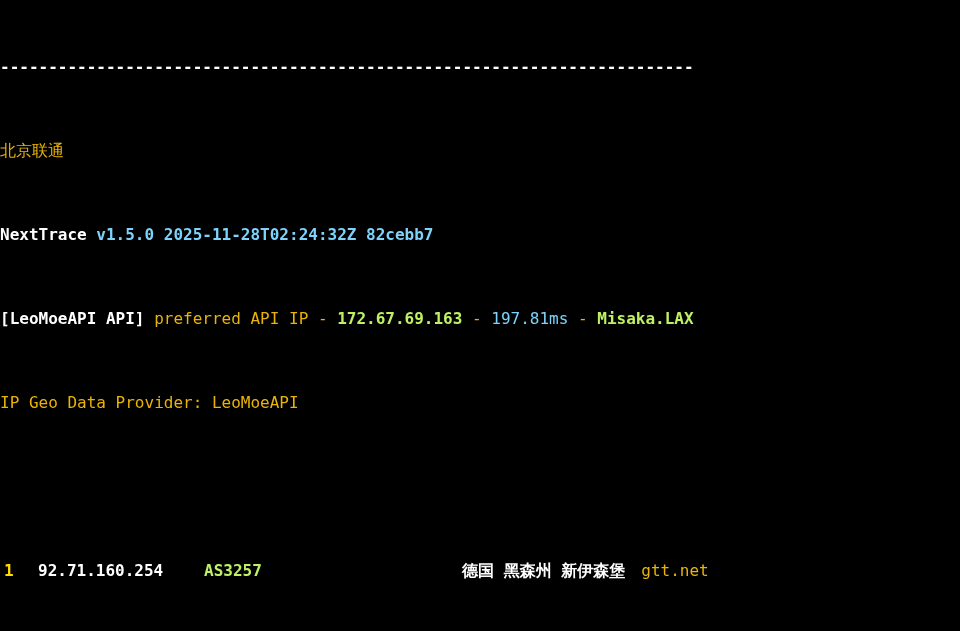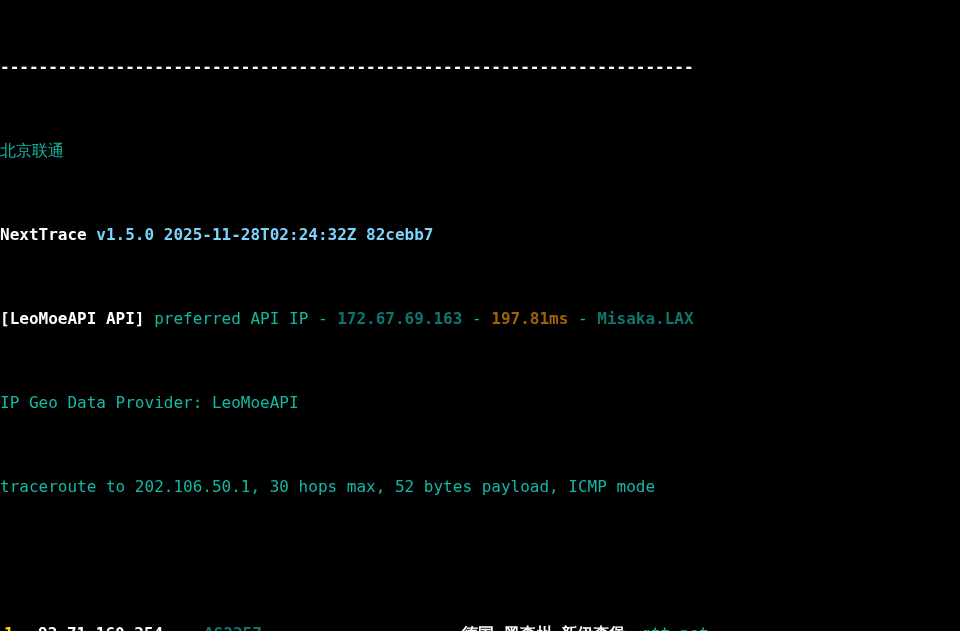--- a/index.html
+++ b/index.html
@@ -14,45 +14,44 @@
     white-space:pre;
   }
   .line{position:relative;height:21px;}
   .line.sep{margin-top:-7px;}
   .pos{position:absolute;top:0;}
   .c-hop{left:4px;}
   .c-ip{left:38px;}
   .c-as{left:204px;}
   .c-tag{left:296px;}
   .c-loc{left:462px;}
-  .w{color:#14b8a6;}
+  .w{color:#eab308;}
   .wb{color:#ffffff;font-weight:bold;}
   .gray{color:#7dd3fc;font-weight:bold;}
   .y{color:#ffdd00;font-weight:bold;}
-  .g{color:#0f766e;font-weight:bold;}
-  .c{color:#a16207;font-weight:bold;}
+  .g{color:#bef264;font-weight:bold;}
+  .c{color:#7dd3fc;font-weight:normal;}
   .dom{margin-left:16px;}
   .isp{margin-left:18px;}
 </style>
 </head>
 <body>
 
 <div class="term">
 
   <div class="line sep"><span class="wb">------------------------------------------------------------------------</span></div>
 
   <div class="line"><span class="w">北京联通</span></div>
 
   <div class="line"><span class="wb">NextTrace</span><span class="gray"> v1.5.0 2025-11-28T02:24:32Z 82cebb7</span></div>
 
   <div class="line"><span class="wb">[LeoMoeAPI API]</span><span class="w"> preferred API IP - </span><span class="g">172.67.69.163</span><span class="w"> - </span><span class="c">197.81ms</span><span class="w"> - </span><span class="g">Misaka.LAX</span></div>
 
   <div class="line"><span class="w">IP Geo Data Provider: LeoMoeAPI</span></div>
 
-  <div class="line"><span class="w">traceroute to 202.106.50.1, 30 hops max, 52 bytes payload, ICMP mode</span></div>
 
   
   <div id="hops">
   <div class="line">
     <span class="pos c-hop y">1</span>
     <span class="pos c-ip wb">92.71.160.254</span>
     <span class="pos c-as g">AS3257</span>
     <span class="pos c-as w"></span>
     <span class="pos c-tag g"></span>
     <span class="pos c-loc"><span class="wb">德国 黑森州 新伊森堡</span><span class="w dom">gtt.net</span><span class="w isp"></span></span>

